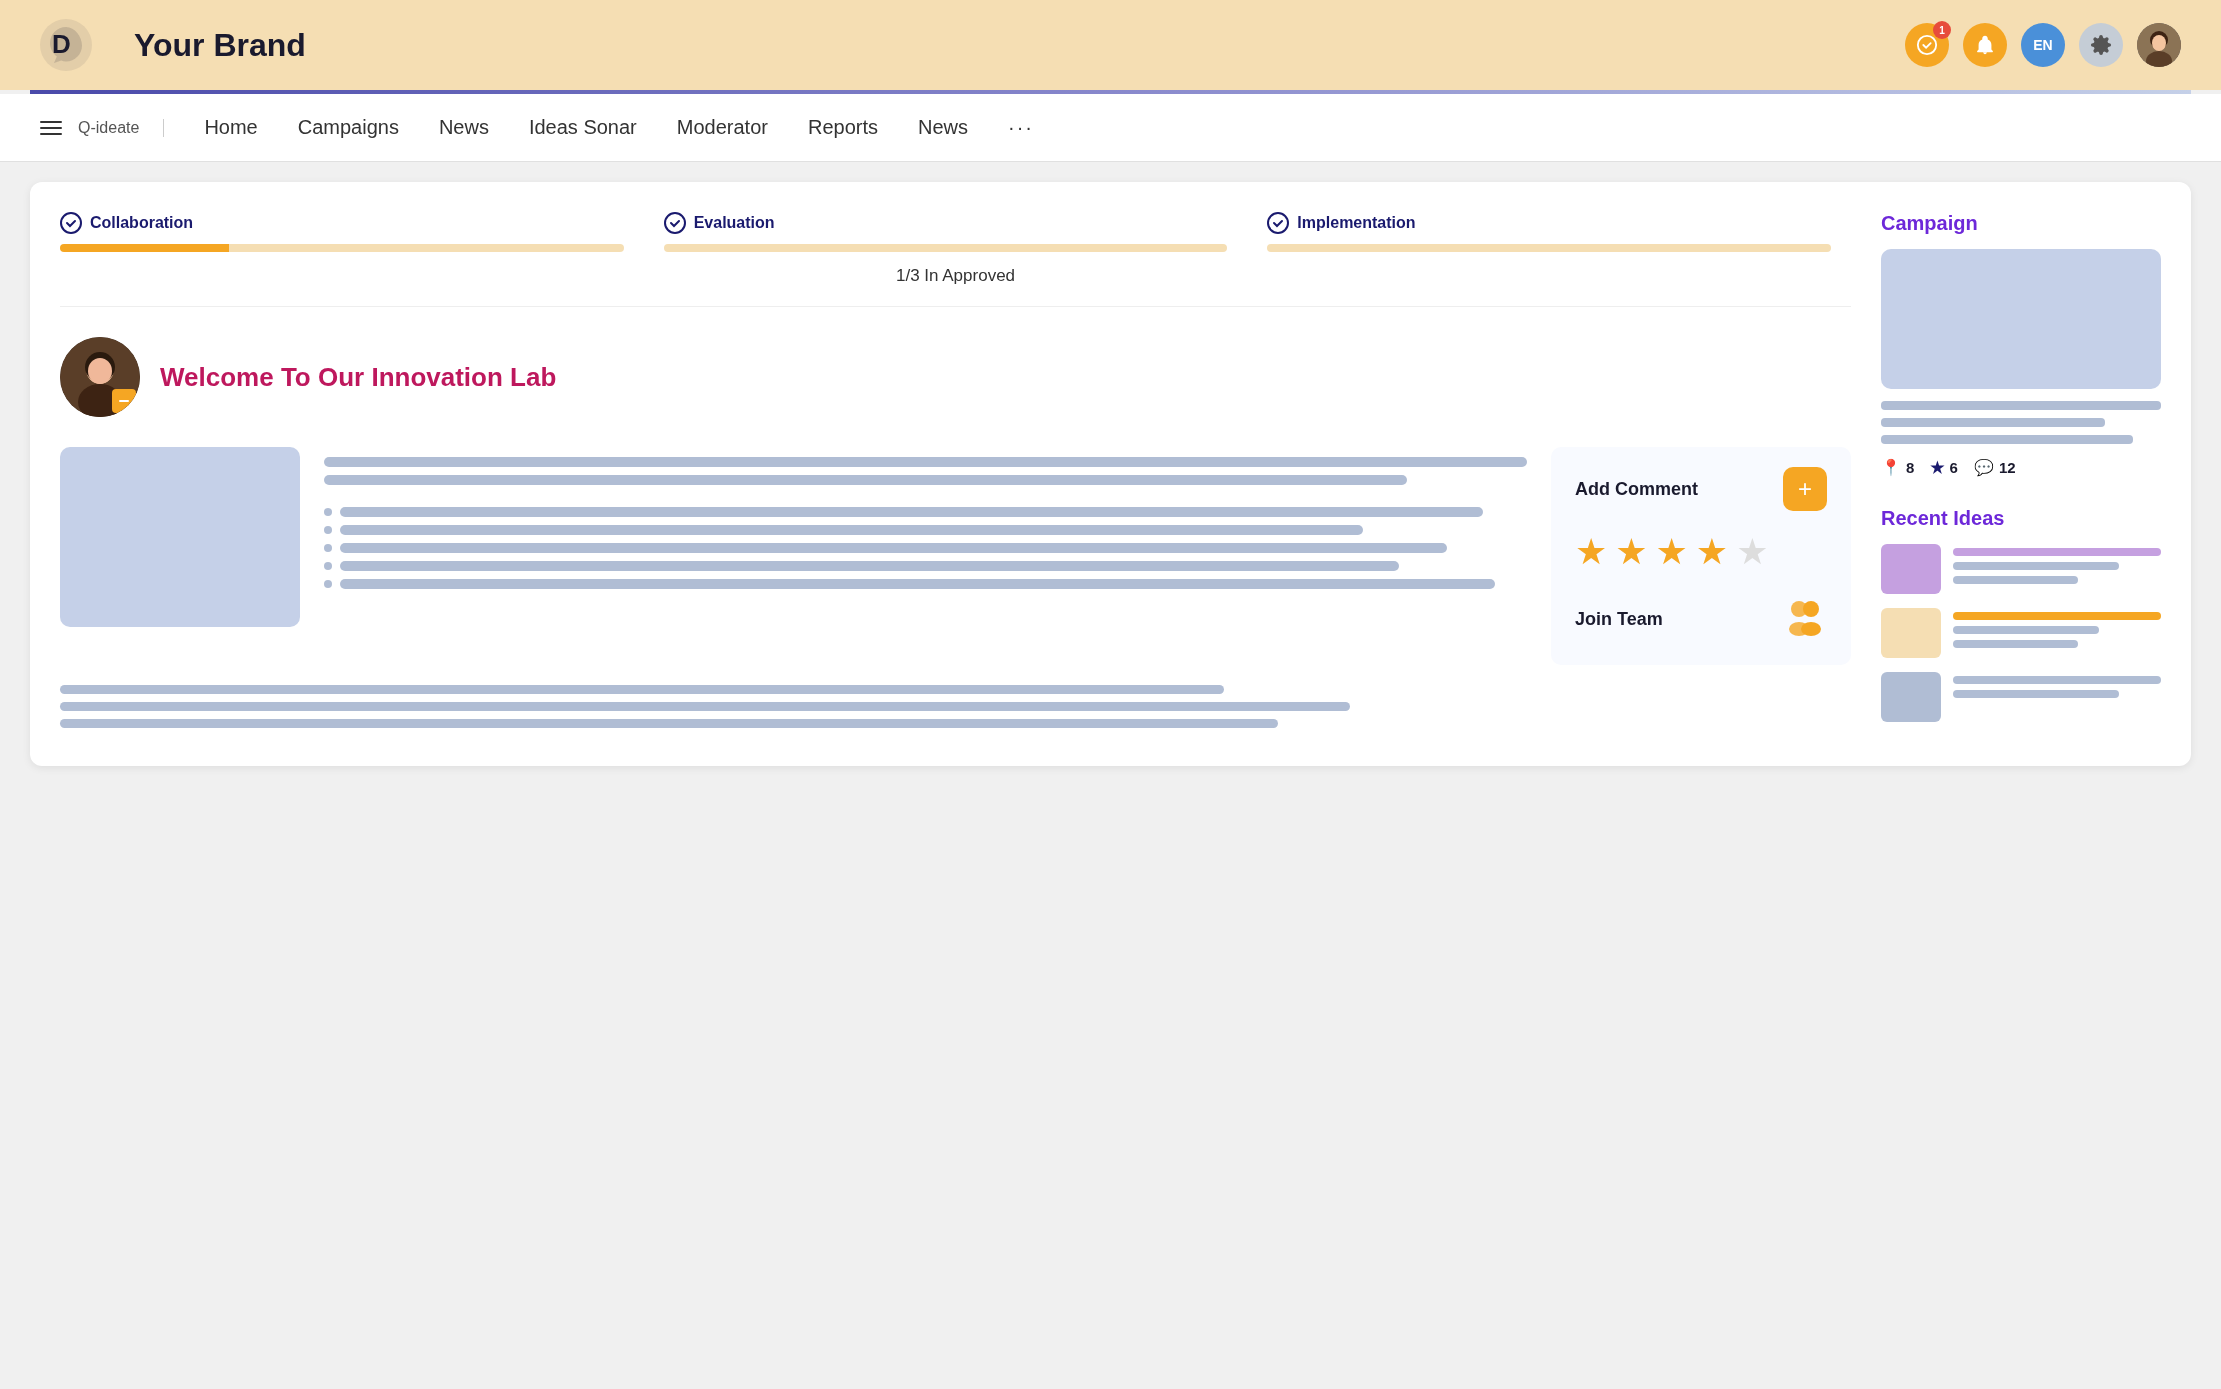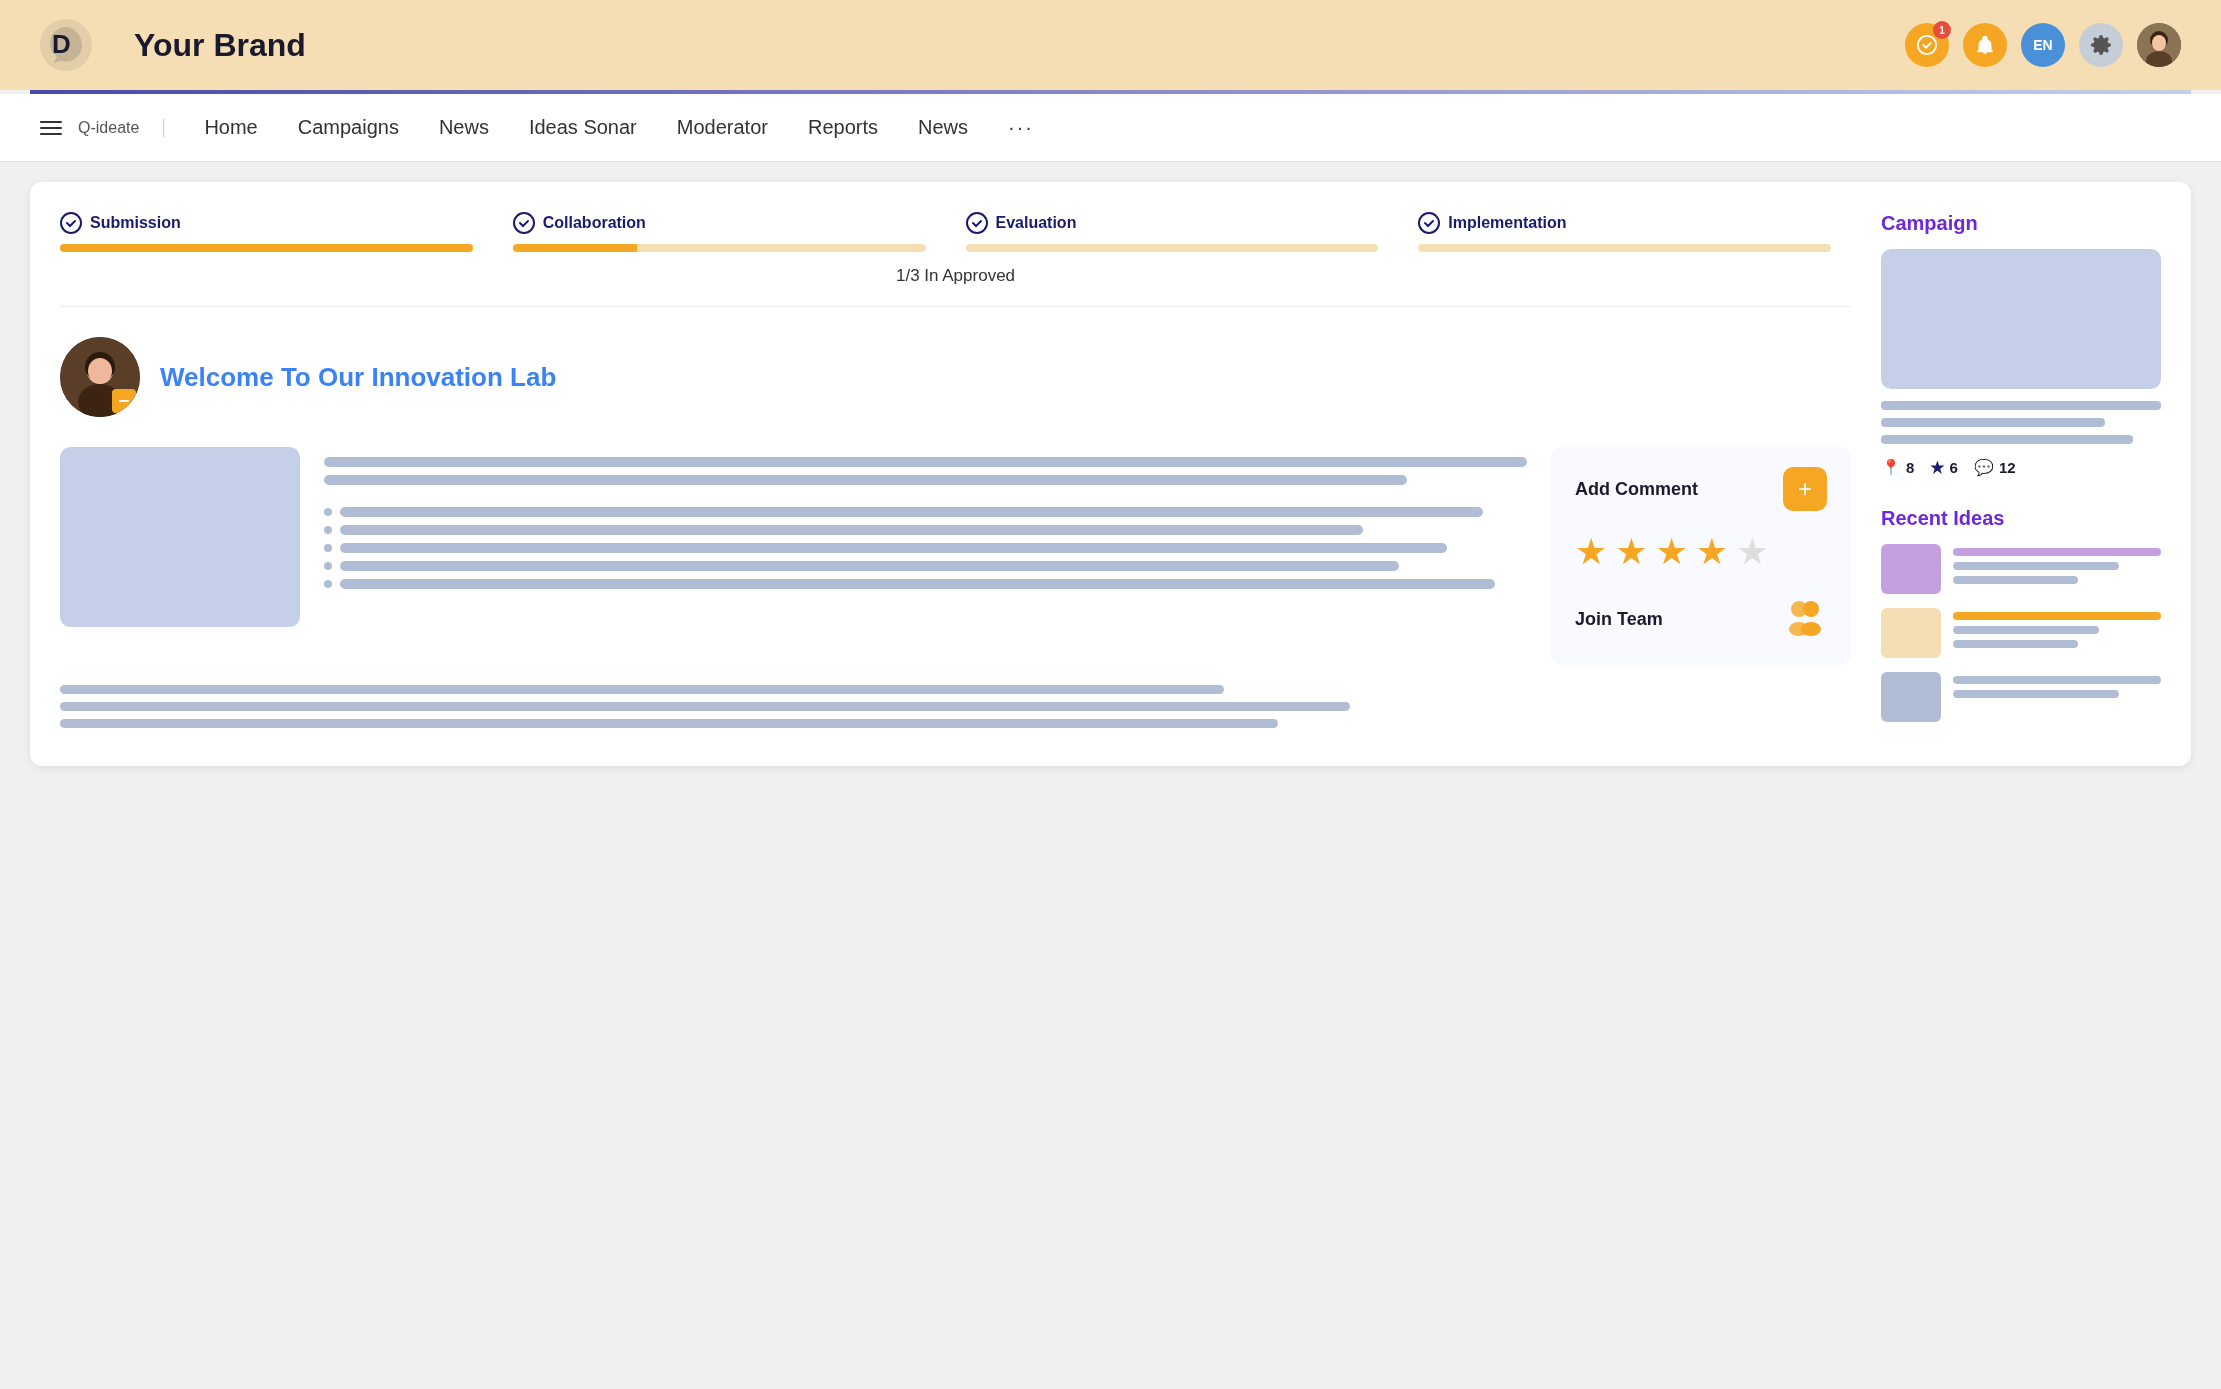--- a/index.html
+++ b/index.html
@@ -235,21 +235,21 @@
       height: 24px;
       background: #f5a623;
       border-radius: 4px;
       display: flex;
       align-items: center;
       justify-content: center;
     }
     .idea-title {
       font-size: 26px;
       font-weight: 700;
-      color: #3b82f6;
+      color: #be185d;
     }
 
     
     .idea-body {
       display: flex;
       gap: 24px;
       margin-bottom: 20px;
     }
     .idea-image-placeholder {
       width: 240px;
@@ -516,31 +516,20 @@
 </div>
 
 <div class="page-container">
   <div class="content-layout">
 
     <div class="main-content">
 
       <div class="progress-wrapper">
         <div class="progress-steps-row">
 
-          <div class="progress-step">
-            <div class="step-label">
-              <div class="check-icon">
-                <svg viewBox="0 0 12 12" fill="none">
-                  <path d="M2 6l3 3 5-5" stroke="#1a1a6e" stroke-width="2" stroke-linecap="round"></path>
-                </svg>
-              </div>
-              <span class="step-name">Submission</span>
-            </div>
-            <div class="step-bar full"></div>
-          </div>
 
           <div class="progress-step">
             <div class="step-label">
               <div class="check-icon">
                 <svg viewBox="0 0 12 12" fill="none">
                   <path d="M2 6l3 3 5-5" stroke="#1a1a6e" stroke-width="2" stroke-linecap="round"></path>
                 </svg>
               </div>
               <span class="step-name">Collaboration</span>
             </div>

